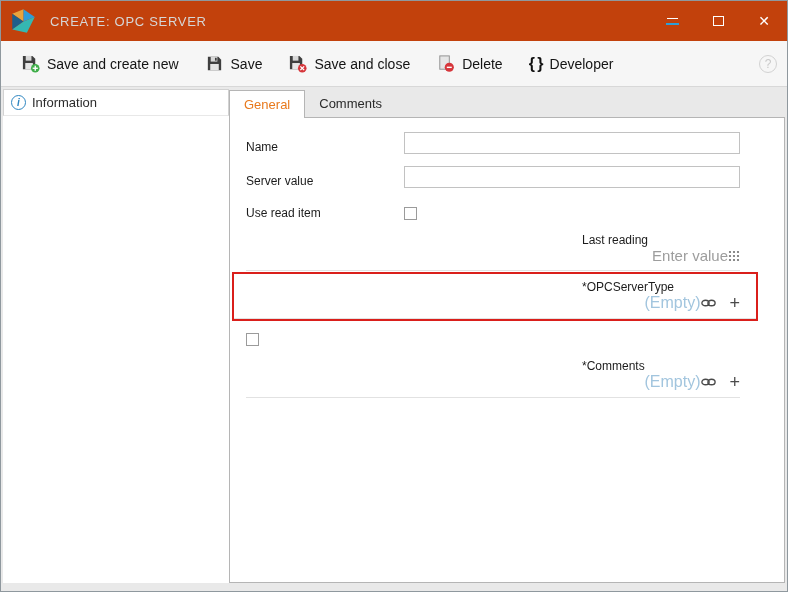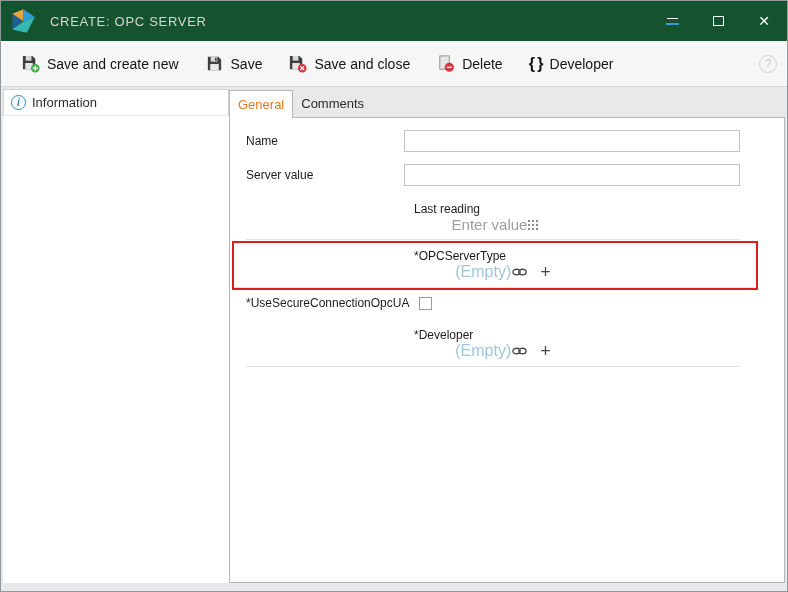--- a/index.html
+++ b/index.html
@@ -1,20 +1,20 @@
 <!DOCTYPE html>
 <html><head>
 <meta charset="utf-8">
 <style>
   * { box-sizing: border-box; margin: 0; padding: 0; }
   body { font-family: "Liberation Sans", sans-serif; background:#c9c9c9; }
   .window { width:788px; height:592px; background:#e9e9e9; border:1px solid #8f989e; display:flex; flex-direction:column; overflow:hidden; }
 
   
-  .titlebar { flex:0 0 40px; background:#14532d; display:flex; align-items:center; }
+  .titlebar { flex:0 0 40px; background:#c2410c; display:flex; align-items:center; }
   .logo { width:27px; height:27px; margin-left:9px; flex:0 0 auto; }
   .title { color:#d6d6d6; font-size:13px; letter-spacing:.7px; margin-left:13px; font-weight:400; }
   .win-controls { margin-left:auto; display:flex; height:100%; }
   .win-btn { width:46px; display:flex; align-items:center; justify-content:center; flex-direction:column; cursor:pointer; }
   .min-bar { width:11px; height:1px; background:#ffffff; }
   .min-accent { width:13px; height:2px; background:#2d9fd8; margin-top:4px; }
   .max-box { width:11px; height:10px; border:1px solid #ffffff; }
   .close-glyph { color:#ffffff; font-size:14px; line-height:1; }
 
   
@@ -26,27 +26,27 @@
 
   
   .content { flex:1; background:#e9e9e9; padding:2px 2px 8px 2px; display:flex; min-height:0; }
   .left-panel { width:226px; background:#fff; display:flex; flex-direction:column; }
   .info-tab { height:27px; background:#fff; border:1px solid #d2d2d2; border-bottom:1px solid #e8e8e8; display:flex; align-items:center; gap:6px; padding-left:7px; font-size:13px; color:#2b2b2b; cursor:pointer; }
   .info-icon { width:15px; height:15px; border-radius:50%; border:1px solid #2e86c1; color:#2e86c1; display:flex; align-items:center; justify-content:center; font-size:10px; font-weight:bold; font-style:italic; flex:0 0 auto; }
   .left-body { flex:1; background:#fff; }
 
   .main-col { flex:1; display:flex; flex-direction:column; min-width:0; }
   .tabstrip { flex:0 0 28px; display:flex; align-items:flex-end; }
-  .tab { padding:6px 8px 6px; font-size:13px; cursor:pointer; }
+  .tab { padding:6px 14px 6px; font-size:13px; cursor:pointer; }
   .tab.active { background:#fff; border:1px solid #b5b5b5; border-bottom:none; color:#e8791c; position:relative; z-index:2; margin-bottom:-1px; }
   .tab.inactive { color:#2a2a2a; }
   .main-panel { flex:1; background:#fff; border:1px solid #b5b5b5; padding:10px 44px 10px 16px; overflow:hidden; }
 
   
-  .row { display:flex; align-items:center; min-height:26px; }
+  .row { display:flex; align-items:flex-end; min-height:26px; }
   .lbl { min-width:158px; font-size:12px; color:#1c1c1c; white-space:nowrap; padding-right:10px; }
   .ctrl { flex:1; display:flex; align-items:center; min-width:0; }
   .txt { width:100%; height:22px; border:1px solid #c2c2c2; font:12px "Liberation Sans", sans-serif; padding:0 5px; color:#1c1c1c; background:#fff; }
   .r-input { margin-bottom:8px; }
   .r-check { margin-bottom:7px; min-height:24px; }
   .checkbox { width:13px; height:13px; border:1px solid #9b9b9b; background:#fff; cursor:pointer; flex:0 0 auto; }
   .r-pick { border-bottom:1px solid #e2e2e2; padding:6px 0;flex-direction:column; }
   .placeholder { color:#9d9d9d; font-size:15px; padding-left:5px; }
   .lookup-val { color:#a2c5de; font-size:16px; padding-left:20px; }
   .spacer { flex:1; }
@@ -155,20 +155,26 @@
             </div>
         </div>
 
         <div class="row r-input">
           <span class="lbl">Server value</span>
           <div class="ctrl">
               <input type="text" class="txt" value="" style="">
             </div>
         </div>
 
+        <div class="row r-check">
+          <span class="lbl">Use read item</span>
+          <div class="ctrl">
+              <span class="checkbox"></span>
+            </div>
+        </div>
 
 
         <div class="row r-pick">
           <span class="lbl">Last reading</span>
           <div class="ctrl">
             <span class="placeholder">Enter value</span>
             <span class="spacer"></span>
             <span class="grid-icon">
               <svg width="12" height="12" viewBox="0 0 12 12" fill="#6e6e6e">
                 <circle cx="2" cy="2" r="1.1"></circle>
@@ -194,28 +200,27 @@
               <svg width="17" height="12" viewBox="0 0 16 12" fill="none" stroke="#4a4a4a" stroke-width="1.4">
                 <ellipse cx="5" cy="6" rx="3.6" ry="2.8"></ellipse>
                   <ellipse cx="11" cy="6" rx="3.6" ry="2.8"></ellipse>
               </svg>
             </span>
             <span class="plus">+</span>
           </div>
         </div>
 
         <div class="row r-check">
-          <span class="lbl">*UseSecureConnectionOpcUA</span>
           <div class="ctrl">
               <span class="checkbox"></span>
             </div>
         </div>
 
         <div class="row r-pick">
-          <span class="lbl">*Developer</span>
+          <span class="lbl">*Comments</span>
           <div class="ctrl">
             <span class="lookup-val">(Empty)</span>
             <span class="spacer"></span>
             <span class="chain">
               <svg width="17" height="12" viewBox="0 0 16 12" fill="none" stroke="#4a4a4a" stroke-width="1.4">
                 <ellipse cx="5" cy="6" rx="3.6" ry="2.8"></ellipse>
                   <ellipse cx="11" cy="6" rx="3.6" ry="2.8"></ellipse>
               </svg>
             </span>
             <span class="plus">+</span>

